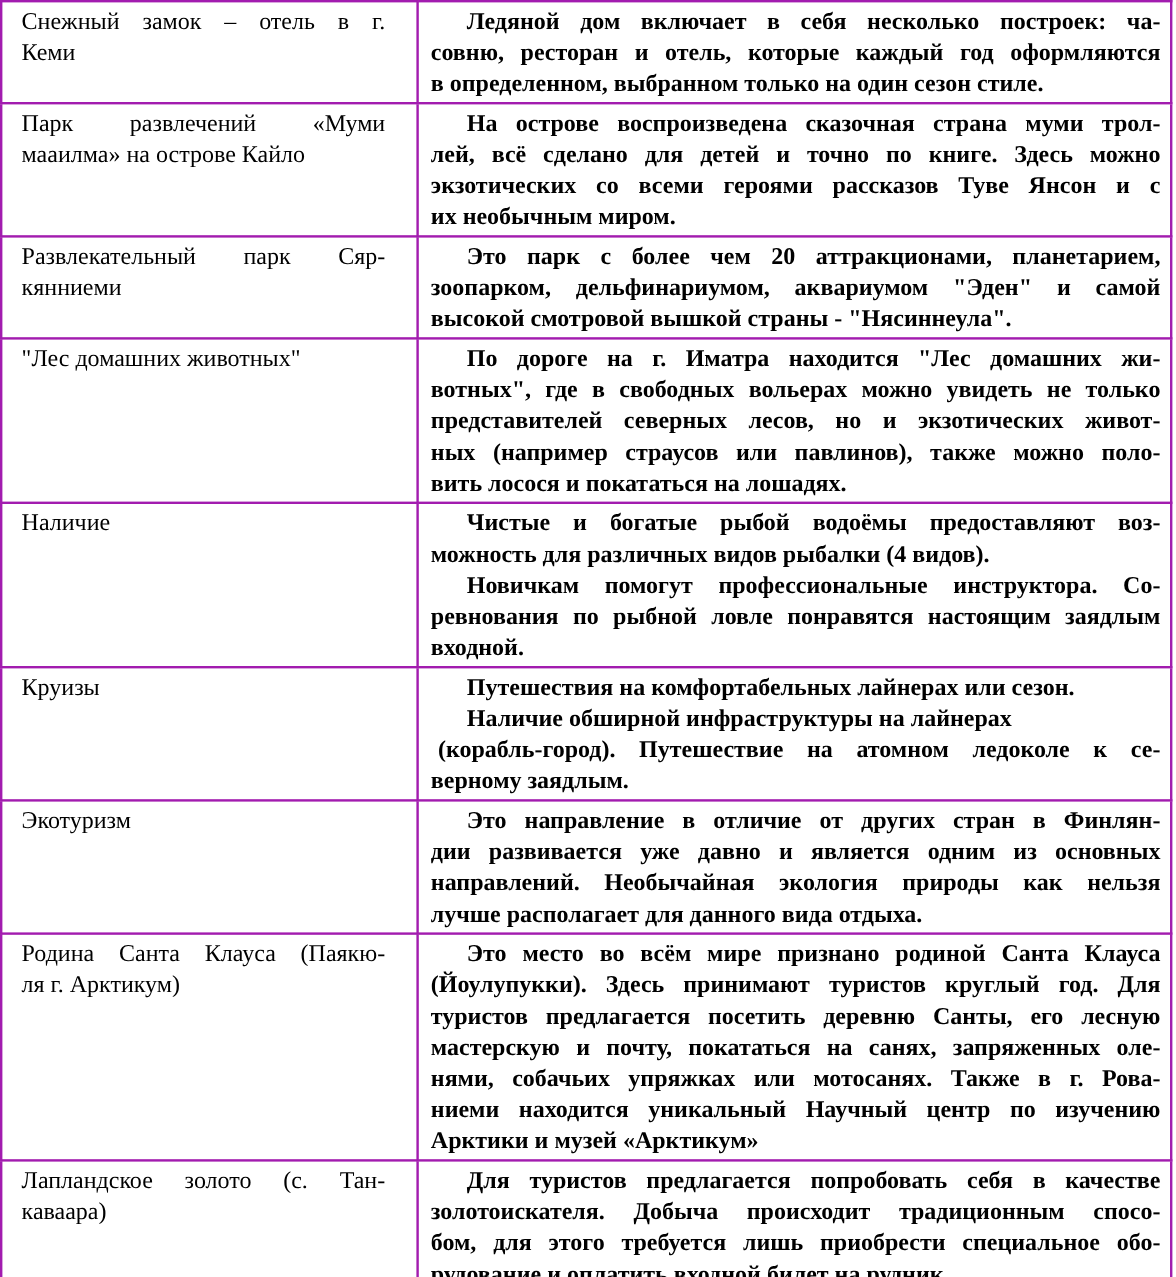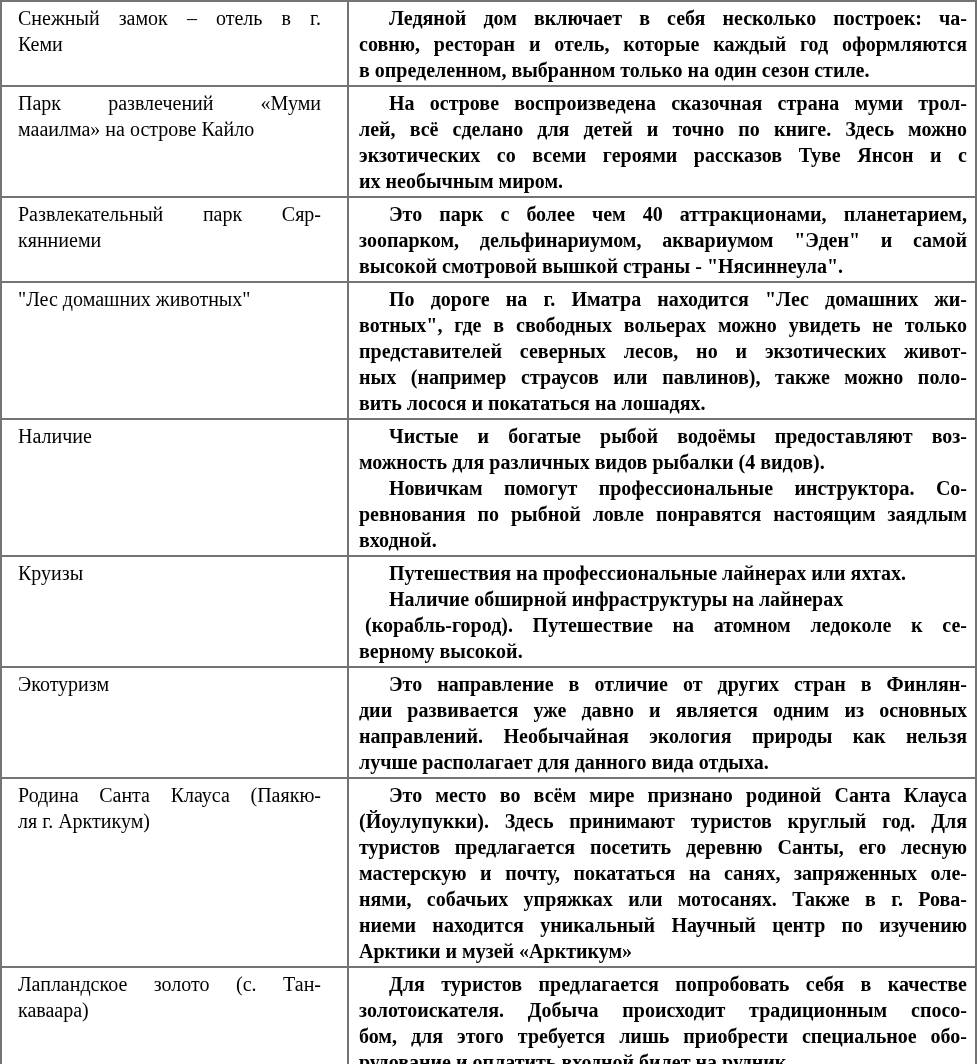--- a/index.html
+++ b/index.html
@@ -12,21 +12,21 @@
     color: #000000;
     font-family: "Liberation Serif", "DejaVu Serif", serif;
   }
   table.doc {
     border-collapse: collapse;
     table-layout: fixed;
     width: 977px;
     margin: 0;
   }
   table.doc td {
-    border: 2px solid #737373;
+    border: 2px solid #a21caf;
     vertical-align: top;
     overflow: hidden;
   }
   col.c1 { width: 347px; }
   td.lcell { padding: 3px 26px 2px 16px; }
   td.rcell { padding: 3px 8px 2px 10px; font-weight: bold; }
   .ln {
     font-size: 20px;
     line-height: 26px;
     text-align: justify;
@@ -71,21 +71,21 @@
         <div class="ln">их необычным миром.</div>
       </td>
     </tr>
 
     <tr>
       <td class="lcell">
         <div class="ln j">Развлекательный парк Сяр-</div>
         <div class="ln">кянниеми</div>
       </td>
       <td class="rcell">
-        <div class="ln j ind">Это парк с более чем 40 аттракционами, планетарием,</div>
+        <div class="ln j ind">Это парк с более чем 20 аттракционами, планетарием,</div>
         <div class="ln j">зоопарком, дельфинариумом, аквариумом "Эден" и самой</div>
         <div class="ln">высокой смотровой вышкой страны - "Нясиннеула".</div>
       </td>
     </tr>
 
     <tr>
       <td class="lcell">
         <div class="ln">"Лес домашних животных"</div>
       </td>
       <td class="rcell">
@@ -108,24 +108,24 @@
         <div class="ln j">ревнования по рыбной ловле понравятся настоящим заядлым</div>
         <div class="ln">входной.</div>
       </td>
     </tr>
 
     <tr>
       <td class="lcell">
         <div class="ln">Круизы</div>
       </td>
       <td class="rcell">
-        <div class="ln ind">Путешествия на профессиональные лайнерах или яхтах.</div>
+        <div class="ln ind">Путешествия на комфортабельных лайнерах или сезон.</div>
         <div class="ln ind">Наличие обширной инфраструктуры на лайнерах</div>
         <div class="ln j ind-sm">(корабль-город). Путешествие на атомном ледоколе к се-</div>
-        <div class="ln">верному высокой.</div>
+        <div class="ln">верному заядлым.</div>
       </td>
     </tr>
 
     <tr>
       <td class="lcell">
         <div class="ln">Экотуризм</div>
       </td>
       <td class="rcell">
         <div class="ln j ind">Это направление в отличие от других стран в Финлян-</div>
         <div class="ln j">дии развивается уже давно и является одним из основных</div>

